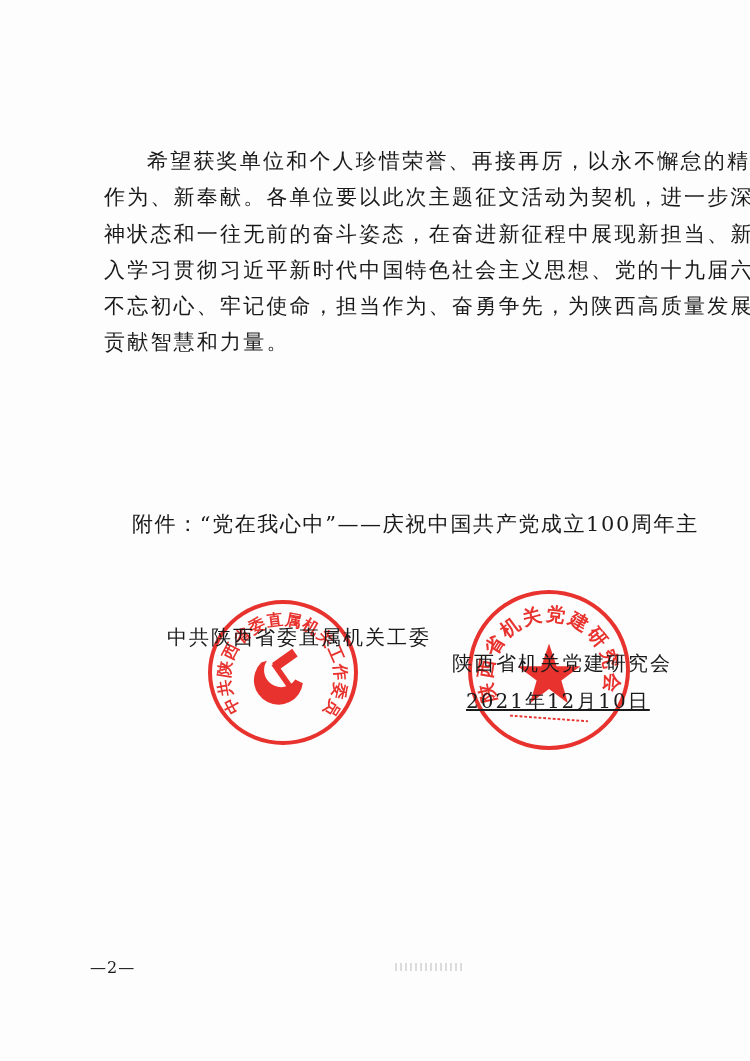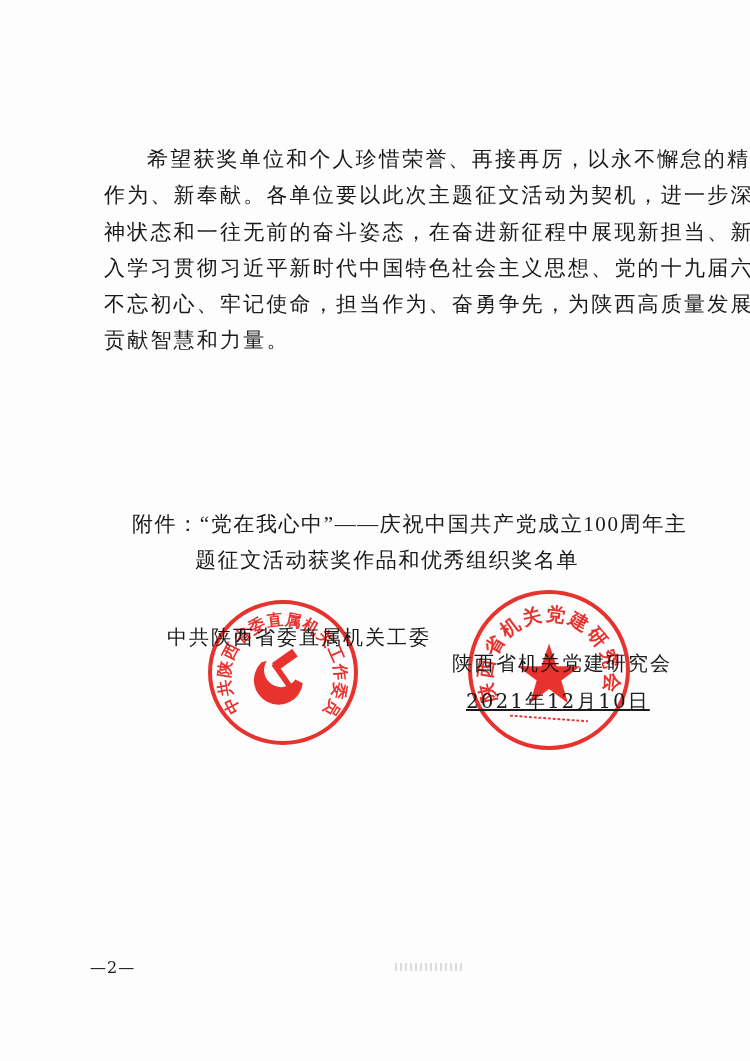--- a/index.html
+++ b/index.html
@@ -1,23 +1,23 @@
 <!DOCTYPE html>
 <html><head>
 <meta charset="utf-8">
 <style>
   html, body { margin: 0; padding: 0; background: #ffffff; }
   body { width: 750px; height: 1061px; position: relative; overflow: hidden;
          font-family: "DejaVu Serif", "Liberation Serif", serif; color: #1a1a1a; }
   .page { position: absolute; left: 0; top: 0; width: 750px; height: 1061px; background: #fdfdfd; }
   .para { position: absolute; left: 104px; top: 143px; width: 540px;
           font-size: 21px; line-height: 36.3px; letter-spacing: 2.2px; text-align: justify; }
-  .para .line { display: block; white-space: nowrap; height: 36.3px; font-family: Liberation Mono, monospace; }
+  .para .line { display: block; white-space: nowrap; height: 36.3px; }
   .para .line.indent { padding-left: 43px; }
-  .attach { position: absolute; left: 132px; top: 506px; font-size: 21px; line-height: 36px; letter-spacing: 1.6px; font-family: Liberation Serif, serif; }
+  .attach { position: absolute; left: 132px; top: 506px; font-size: 21px; line-height: 36px; letter-spacing: 1.6px; }
   .attach .l2 { display: block; padding-left: 63px; }
   .stamp { position: absolute; border-radius: 50%; border: 4px solid #e8322e; box-sizing: border-box; }
   .stamp1 { left: 208px; top: 600px; width: 150px; height: 145px; }
   .stamp2 { left: 468px; top: 590px; width: 162px; height: 160px; }
   .stamp svg { position: absolute; left: 0; top: 0; width: 100%; height: 100%; overflow: visible; }
   .sign { position: absolute; font-size: 20px; letter-spacing: 2px; white-space: nowrap; color: #1a1a1a; }
   .sign1 { left: 167px; top: 624px; }
   .sign2 { left: 452px; top: 650px; }
   .date { position: absolute; left: 466px; top: 688px; font-size: 20px; letter-spacing: 2px; white-space: nowrap; text-decoration: underline; }
   .pageno { position: absolute; left: 90px; top: 958px; font-size: 16px; letter-spacing: 1px; }
@@ -33,21 +33,20 @@
     <span class="line indent">希望获奖单位和个人珍惜荣誉、再接再厉，以永不懈怠的精</span>
     <span class="line">作为、新奉献。各单位要以此次主题征文活动为契机，进一步深</span>
     <span class="line">神状态和一往无前的奋斗姿态，在奋进新征程中展现新担当、新</span>
     <span class="line">入学习贯彻习近平新时代中国特色社会主义思想、党的十九届六</span>
     <span class="line">不忘初心、牢记使命，担当作为、奋勇争先，为陕西高质量发展</span>
     <span class="line">贡献智慧和力量。</span>
   </div>
 
   <div class="attach">
     <span>附件：“党在我心中”——庆祝中国共产党成立100周年主</span>
-    <span class="l2">题征文活动获奖作品和优秀组织奖名单</span>
   </div>
 
   <div class="stamp stamp1">
     <svg viewBox="0 0 150 145">
       <defs>
         <path id="arc1" d="M 30 112 A 56 56 0 1 1 122 108"></path>
       </defs>
       <text font-size="17" fill="#e8322e" font-family="DejaVu Sans, sans-serif" font-weight="bold" letter-spacing="1">
         <textPath href="#arc1">中共陕西省委直属机关工作委员会</textPath>
       </text>

